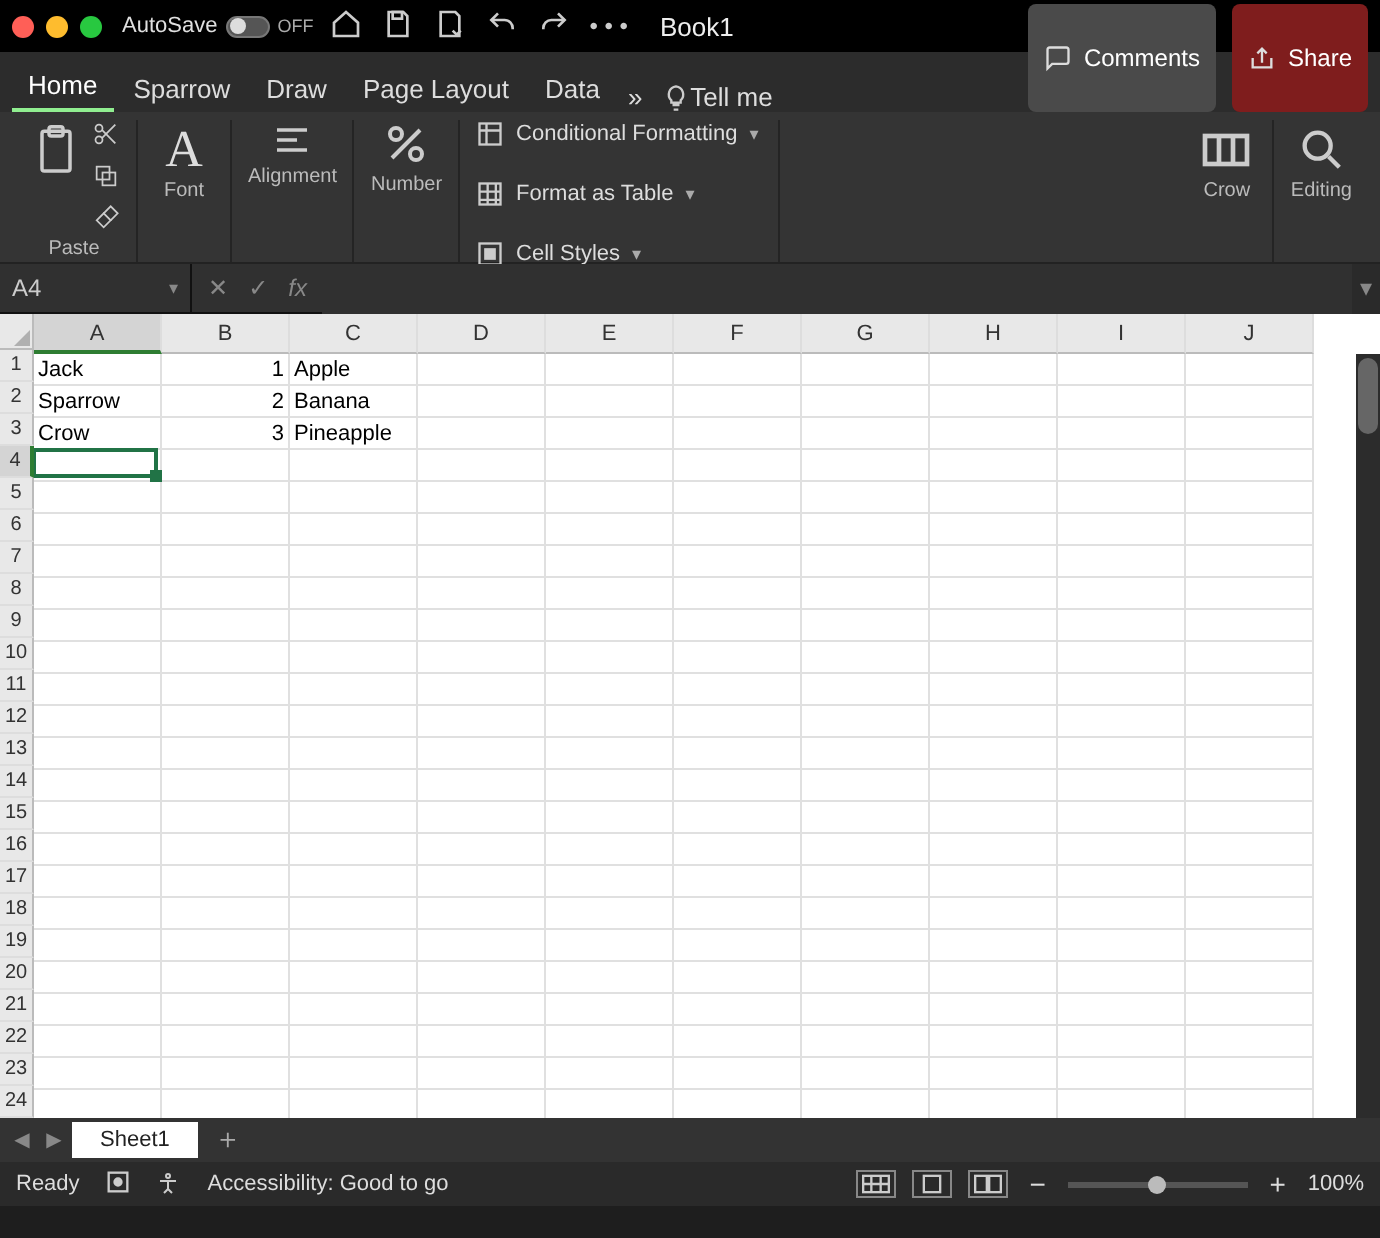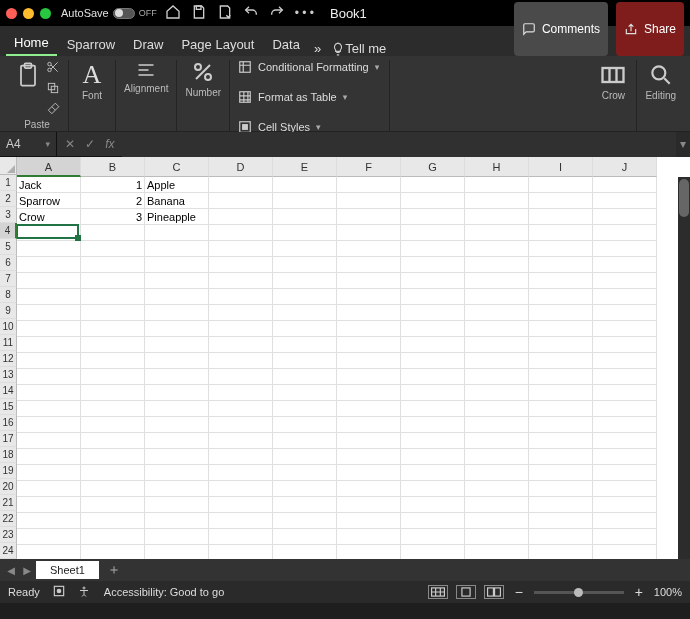--- a/index.html
+++ b/index.html
@@ -46,21 +46,21 @@
   .paste-icons { display:flex; gap:4px; align-items:flex-start; }
   .paste-clip svg { width:28px; height:30px; }
   .paste-side { display:flex; flex-direction:column; gap:4px; }
   .paste-side svg { width:14px; height:14px; }
   .align-icon svg { width:24px; height:20px; }
   .num-icon svg { width:28px; height:24px; }
   .rib-right { margin-left:auto; display:flex; }
 
   
   .namebar { height: 25px; background: #303030; display:flex; align-items:center; border-bottom:1px solid #111; }
-  .namebox { width: 57px; height:25px; border-right:1px solid #111; display:flex; align-items:center; padding:0 6px; color:#ccc; font-size:12px; }
+  .namebox { width: 96px; height:25px; border-right:1px solid #111; display:flex; align-items:center; padding:0 6px; color:#ccc; font-size:12px; }
   .namebox .dd { margin-left:auto; font-size:9px; color:#888; }
   .fx-group { display:flex; align-items:center; gap:10px; padding:0 8px; color:#888; }
   .formula-input { flex:1; height:25px; background:#303030; border:none; color:#ccc; }
   .fx-expand { width:14px; height:25px; background:#2a2a2a; display:flex; align-items:center; justify-content:center; color:#888; }
 
   
   .sheet { position:relative; background:#fff; height: 402px; display:flex; }
   .rowhdrs { width:17px; background:#e8e8e8; display:flex; flex-direction:column; }
   .corner { height:20px; background:#e8e8e8; border-right:1px solid #bbb; border-bottom:1px solid #bbb; display:flex; align-items:flex-end; justify-content:flex-end; }
   .corner::after { content:""; border-style:solid; border-width:0 0 8px 8px; border-color: transparent transparent #b0b0b0 transparent; margin:0 1px 1px 0; }

